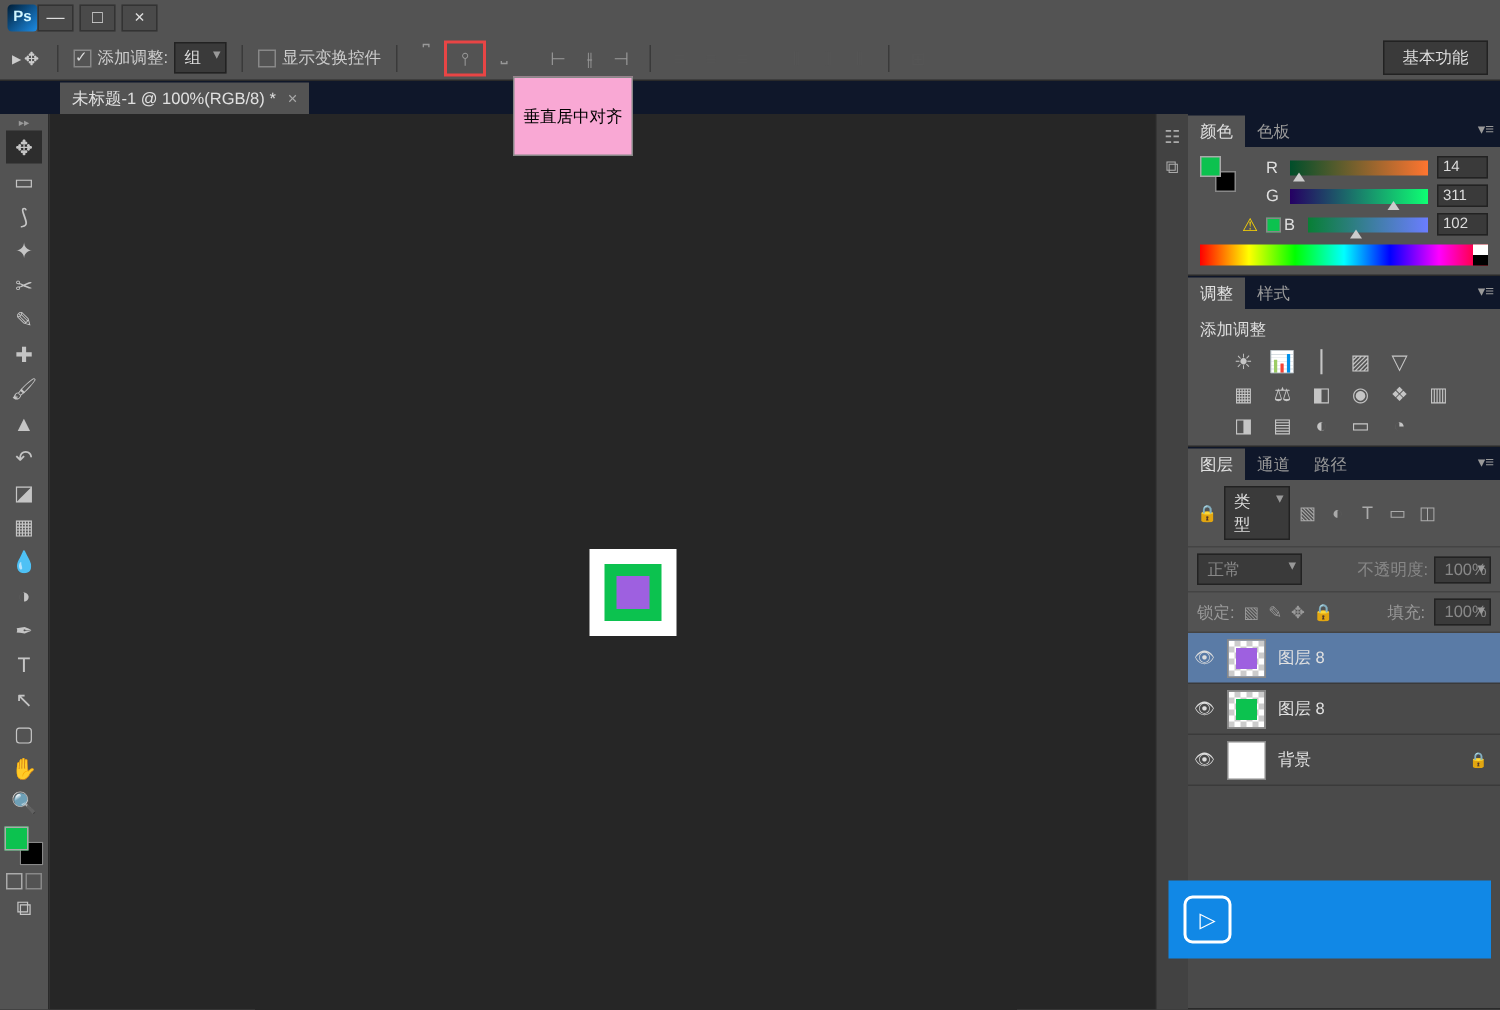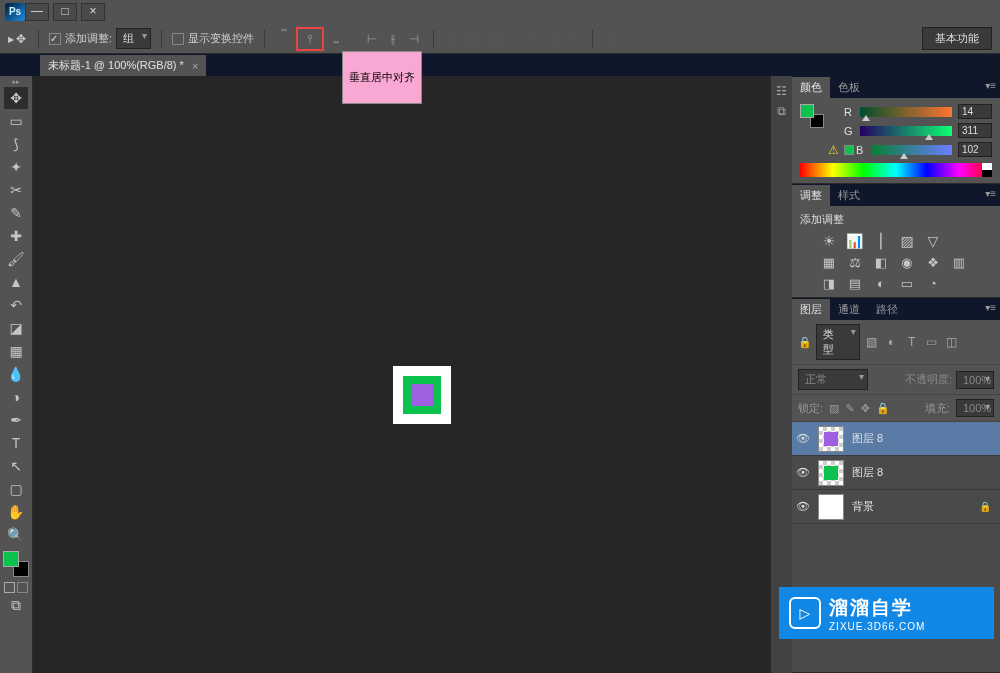--- a/index.html
+++ b/index.html
@@ -356,17 +356,13 @@
           <span class="lname">背景</span>
           <span class="lock-icon">🔒</span>
         </div>
       </div>
     </div>
   </div>
 </div>
 
 <div class="watermark">
   <div class="wm-play">▷</div>
-  <div class="wm-txt">
-    <span class="big">溜溜自学</span>
-    <span class="small">ZIXUE.3D66.COM</span>
-  </div>
 </div>
 
 </body></html>

